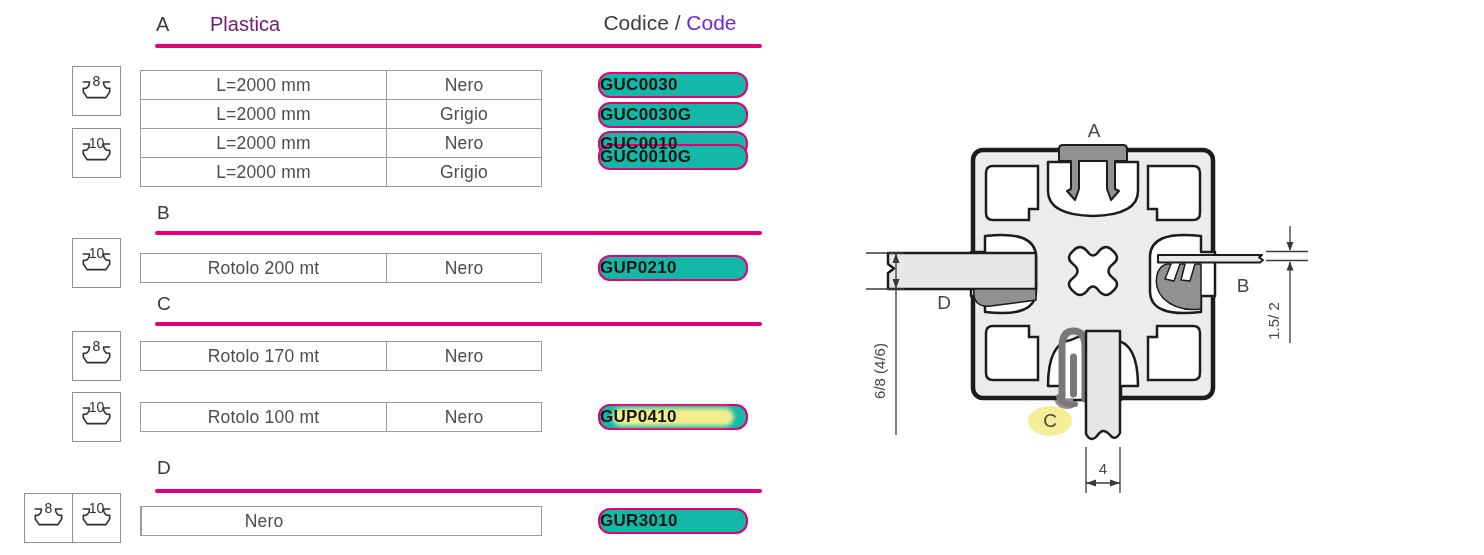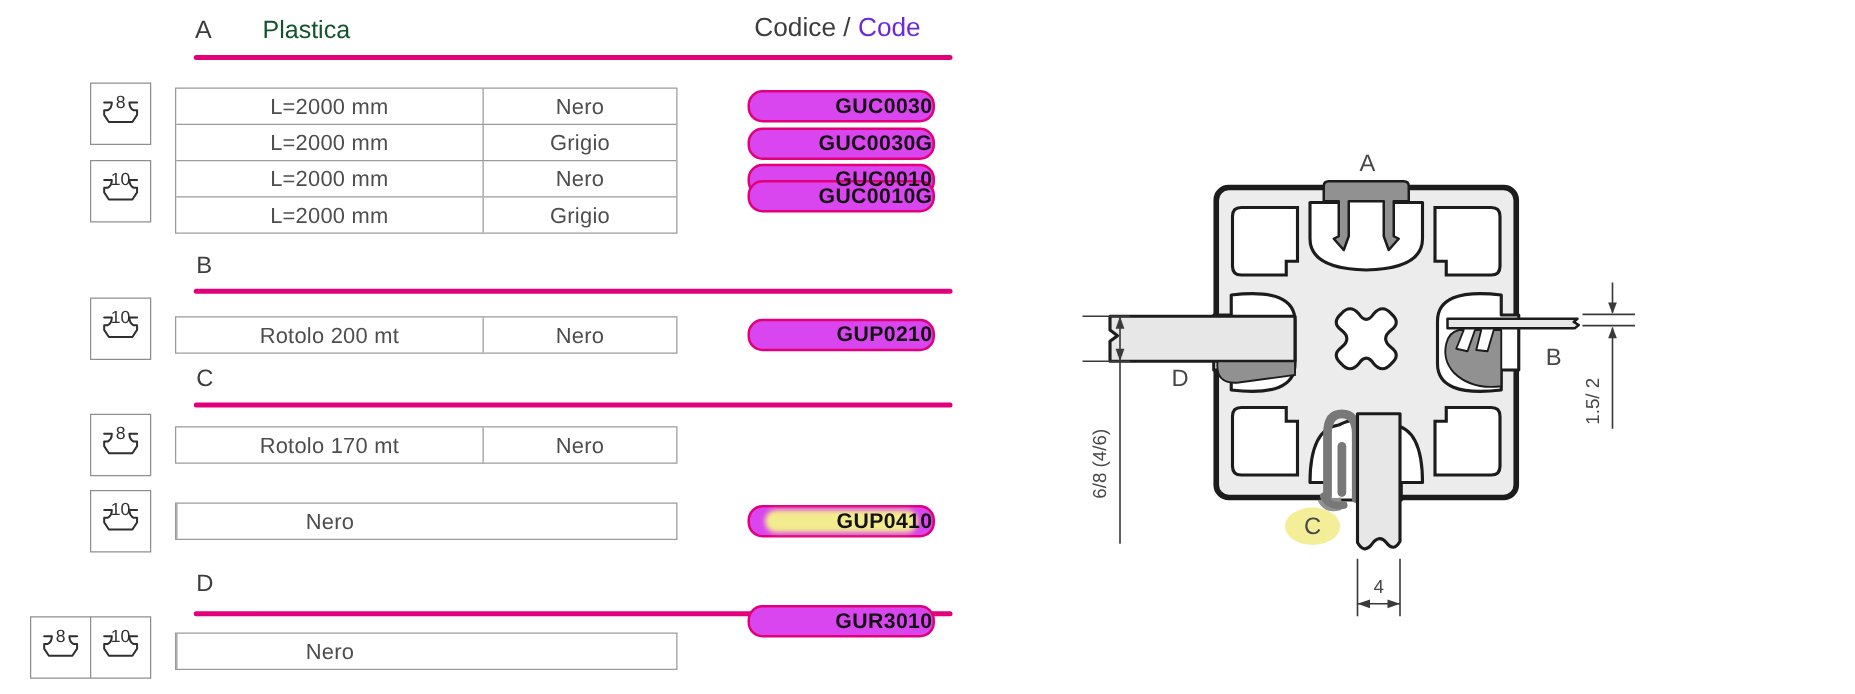--- a/index.html
+++ b/index.html
@@ -3,42 +3,42 @@
 <meta charset="utf-8">
 <style>
   html,body{margin:0;padding:0;background:#ffffff;}
   body{width:1484px;height:555px;overflow:hidden;
        font-family:"Liberation Sans","DejaVu Sans",sans-serif;
        -webkit-font-smoothing:antialiased;}
   .page{position:relative;width:1484px;height:555px;background:#fff;}
 
   
   .hdr-letter{position:absolute;left:156px;top:13px;font-size:20px;color:#3c3c3c;}
-  .hdr-title{position:absolute;left:210px;top:13px;font-size:20px;color:#14532d;}
+  .hdr-title{position:absolute;left:210px;top:13px;font-size:20px;color:#701a75;}
   .hdr-code{position:absolute;left:588px;top:11px;width:164px;text-align:center;
             font-size:21px;color:#3c3c3c;white-space:nowrap;}
   .hdr-code .en{color:#6d28d9;}
 
   
   .rule{position:absolute;left:155px;width:607px;height:4px;background:var(--accent,#e2007a);border-radius:2px;}
 
   
   .sec-label{position:absolute;left:157px;font-size:19px;color:#3c3c3c;}
 
   
   .tbl{position:absolute;left:140px;width:400px;border:1.5px solid #9b9b9b;background:#fff;}
   .tr{display:grid;grid-template-columns:245px 1fr;height:28px;}
   .tr + .tr{border-top:1.5px solid #9b9b9b;}
   .td{display:flex;align-items:center;justify-content:center;
       font-size:17.5px;color:#4d4d4d;letter-spacing:.2px;}
   .td.c2{border-left:1.5px solid #9b9b9b;}
 
   
   .pill{position:absolute;left:598px;width:146px;height:22px;border:2px solid var(--accent,#e2007a);
-        border-radius:12px;background:#d946ef;display:flex;align-items:center;justify-content:flex-end;}
+        border-radius:12px;background:#14b8a6;display:flex;align-items:center;justify-content:flex-start;}
   .pill span.code{position:relative;z-index:1;font-size:17px;font-weight:700;color:#141414;letter-spacing:.3px;}
   .pill .hl{position:absolute;left:12px;right:12px;top:2px;bottom:2px;border-radius:10px;
             background:var(--highlight,#f5ee9a);filter:blur(2px);z-index:0;}
 
   
   .icon-box{position:absolute;width:49px;height:50px;border:1.5px solid #8f8f8f;background:#fff;box-sizing:border-box;}
   .icon-box svg{width:100%;height:100%;display:block;}
 
   
   .diagram{position:absolute;left:858px;top:103px;width:500px;height:430px;}
@@ -133,20 +133,21 @@
   </div>
 
   <div class="icon-box" style="left:72px;top:392px">
     <svg viewBox="0 0 50 50">
         <text x="25" y="20" text-anchor="middle" font-size="15" fill="#2f2f2f">10</text>
     <path d="M11,15.5 H17.5 Q17.5,20.5 14,22 M39,15.5 H32.5 Q32.5,20.5 36,22 M14,22 H11 V26 L15,32 H35 L39,26 V22 H36" fill="none" stroke="#2f2f2f" stroke-width="1.7" stroke-linecap="round" stroke-linejoin="round"></path>
       </svg>
   </div>
   <div class="tbl" style="top:402px">
     <div class="tr">
+        <div class="td">Rotolo 100 mt</div>
         <div class="td c2">Nero</div>
       </div>
   </div>
   <div class="pill" style="top:404px">
     <div class="hl"></div>
     <span class="code">GUP0410</span>
   </div>
 
   <div class="sec-label" style="top:457px">D</div>
   <div class="rule" style="top:489px"></div>
@@ -160,21 +161,21 @@
     <svg viewBox="0 0 50 50">
         <text x="25" y="20" text-anchor="middle" font-size="15" fill="#2f2f2f">10</text>
     <path d="M11,15.5 H17.5 Q17.5,20.5 14,22 M39,15.5 H32.5 Q32.5,20.5 36,22 M14,22 H11 V26 L15,32 H35 L39,26 V22 H36" fill="none" stroke="#2f2f2f" stroke-width="1.7" stroke-linecap="round" stroke-linejoin="round"></path>
       </svg>
   </div>
   <div class="tbl" style="top:506px">
     <div class="tr">
         <div class="td c2">Nero</div>
       </div>
   </div>
-  <div class="pill" style="top:484px">
+  <div class="pill" style="top:508px">
       <span class="code">GUR3010</span>
     </div>
 
   <div class="diagram">
     <svg viewBox="0 0 500 430">
 
       <rect x="115" y="47" width="240" height="248" rx="10" fill="#ececec" stroke="#1c1c1c" stroke-width="4.5"></rect>
 
       <path d="M213,45 V59 H190 V88 Q190,112 235,113 Q280,112 280,88 V59 H257 V45 Z" fill="#fff" stroke="#1c1c1c" stroke-width="2.5" stroke-linejoin="round"></path>
       <path d="M357,149 H343 V133 Q292,127 292,154 V188 Q292,215 343,209 V193 H357 Z" fill="#fff" stroke="#1c1c1c" stroke-width="2.5" stroke-linejoin="round"></path>

